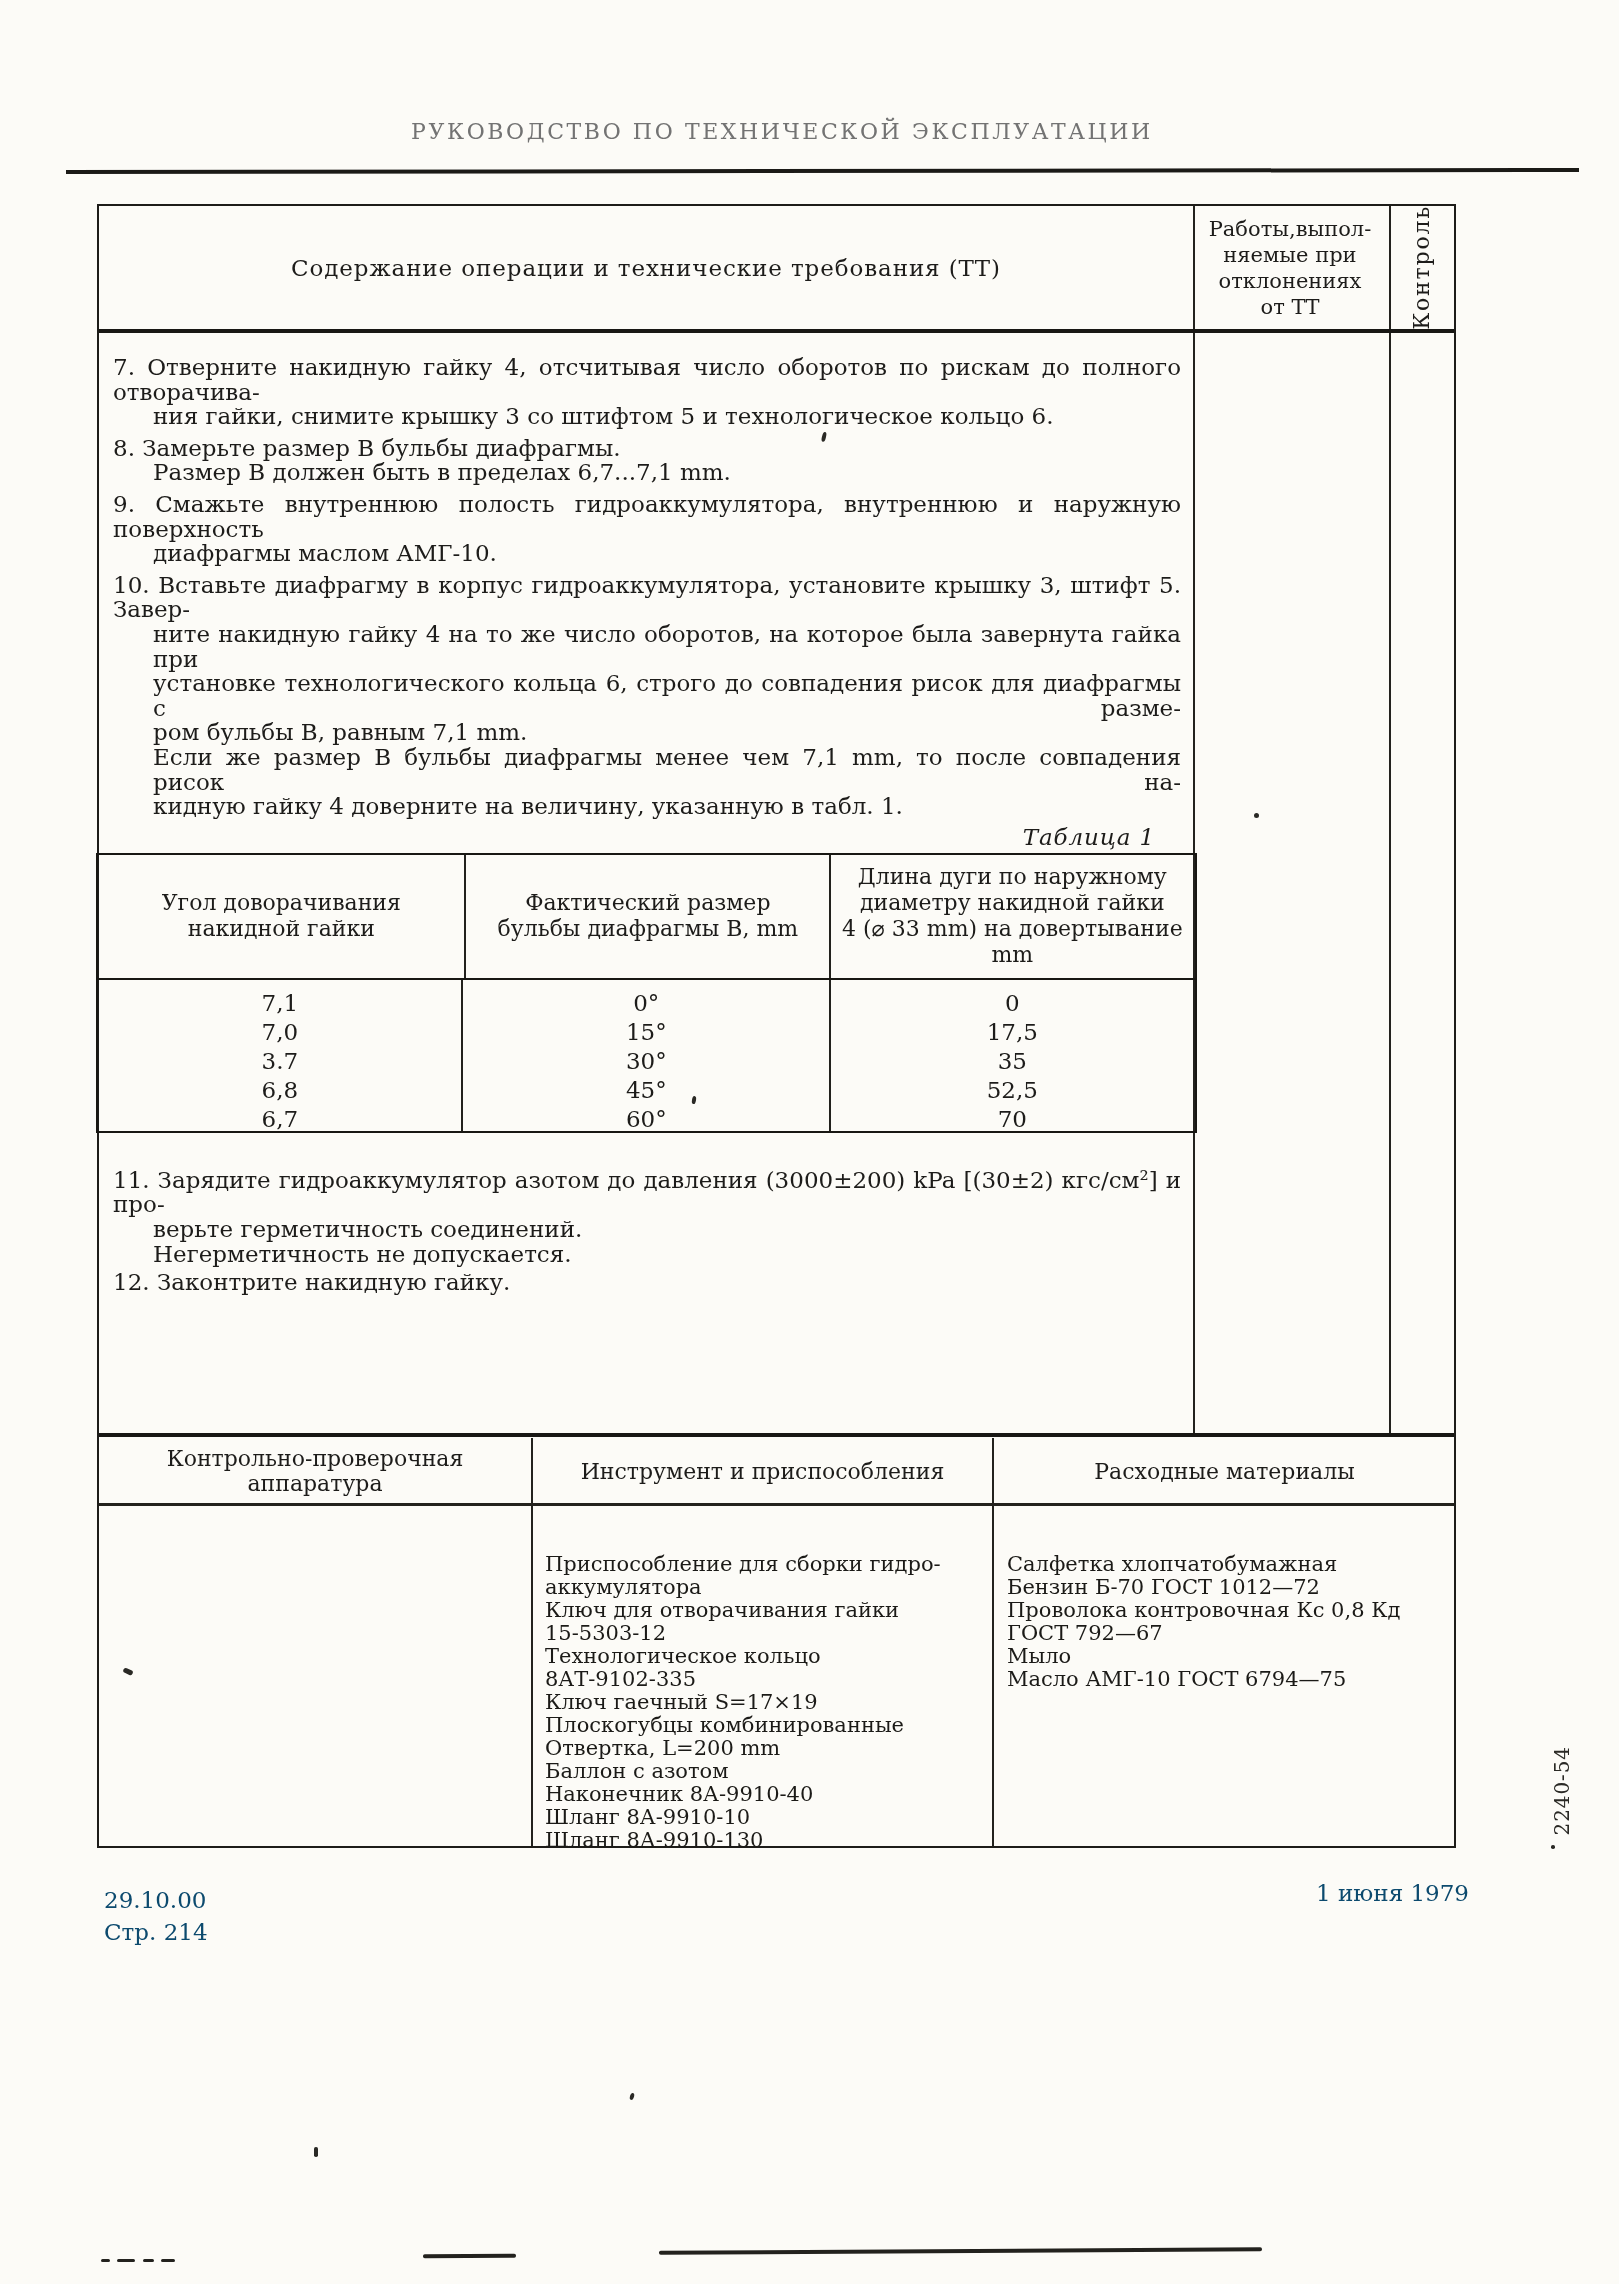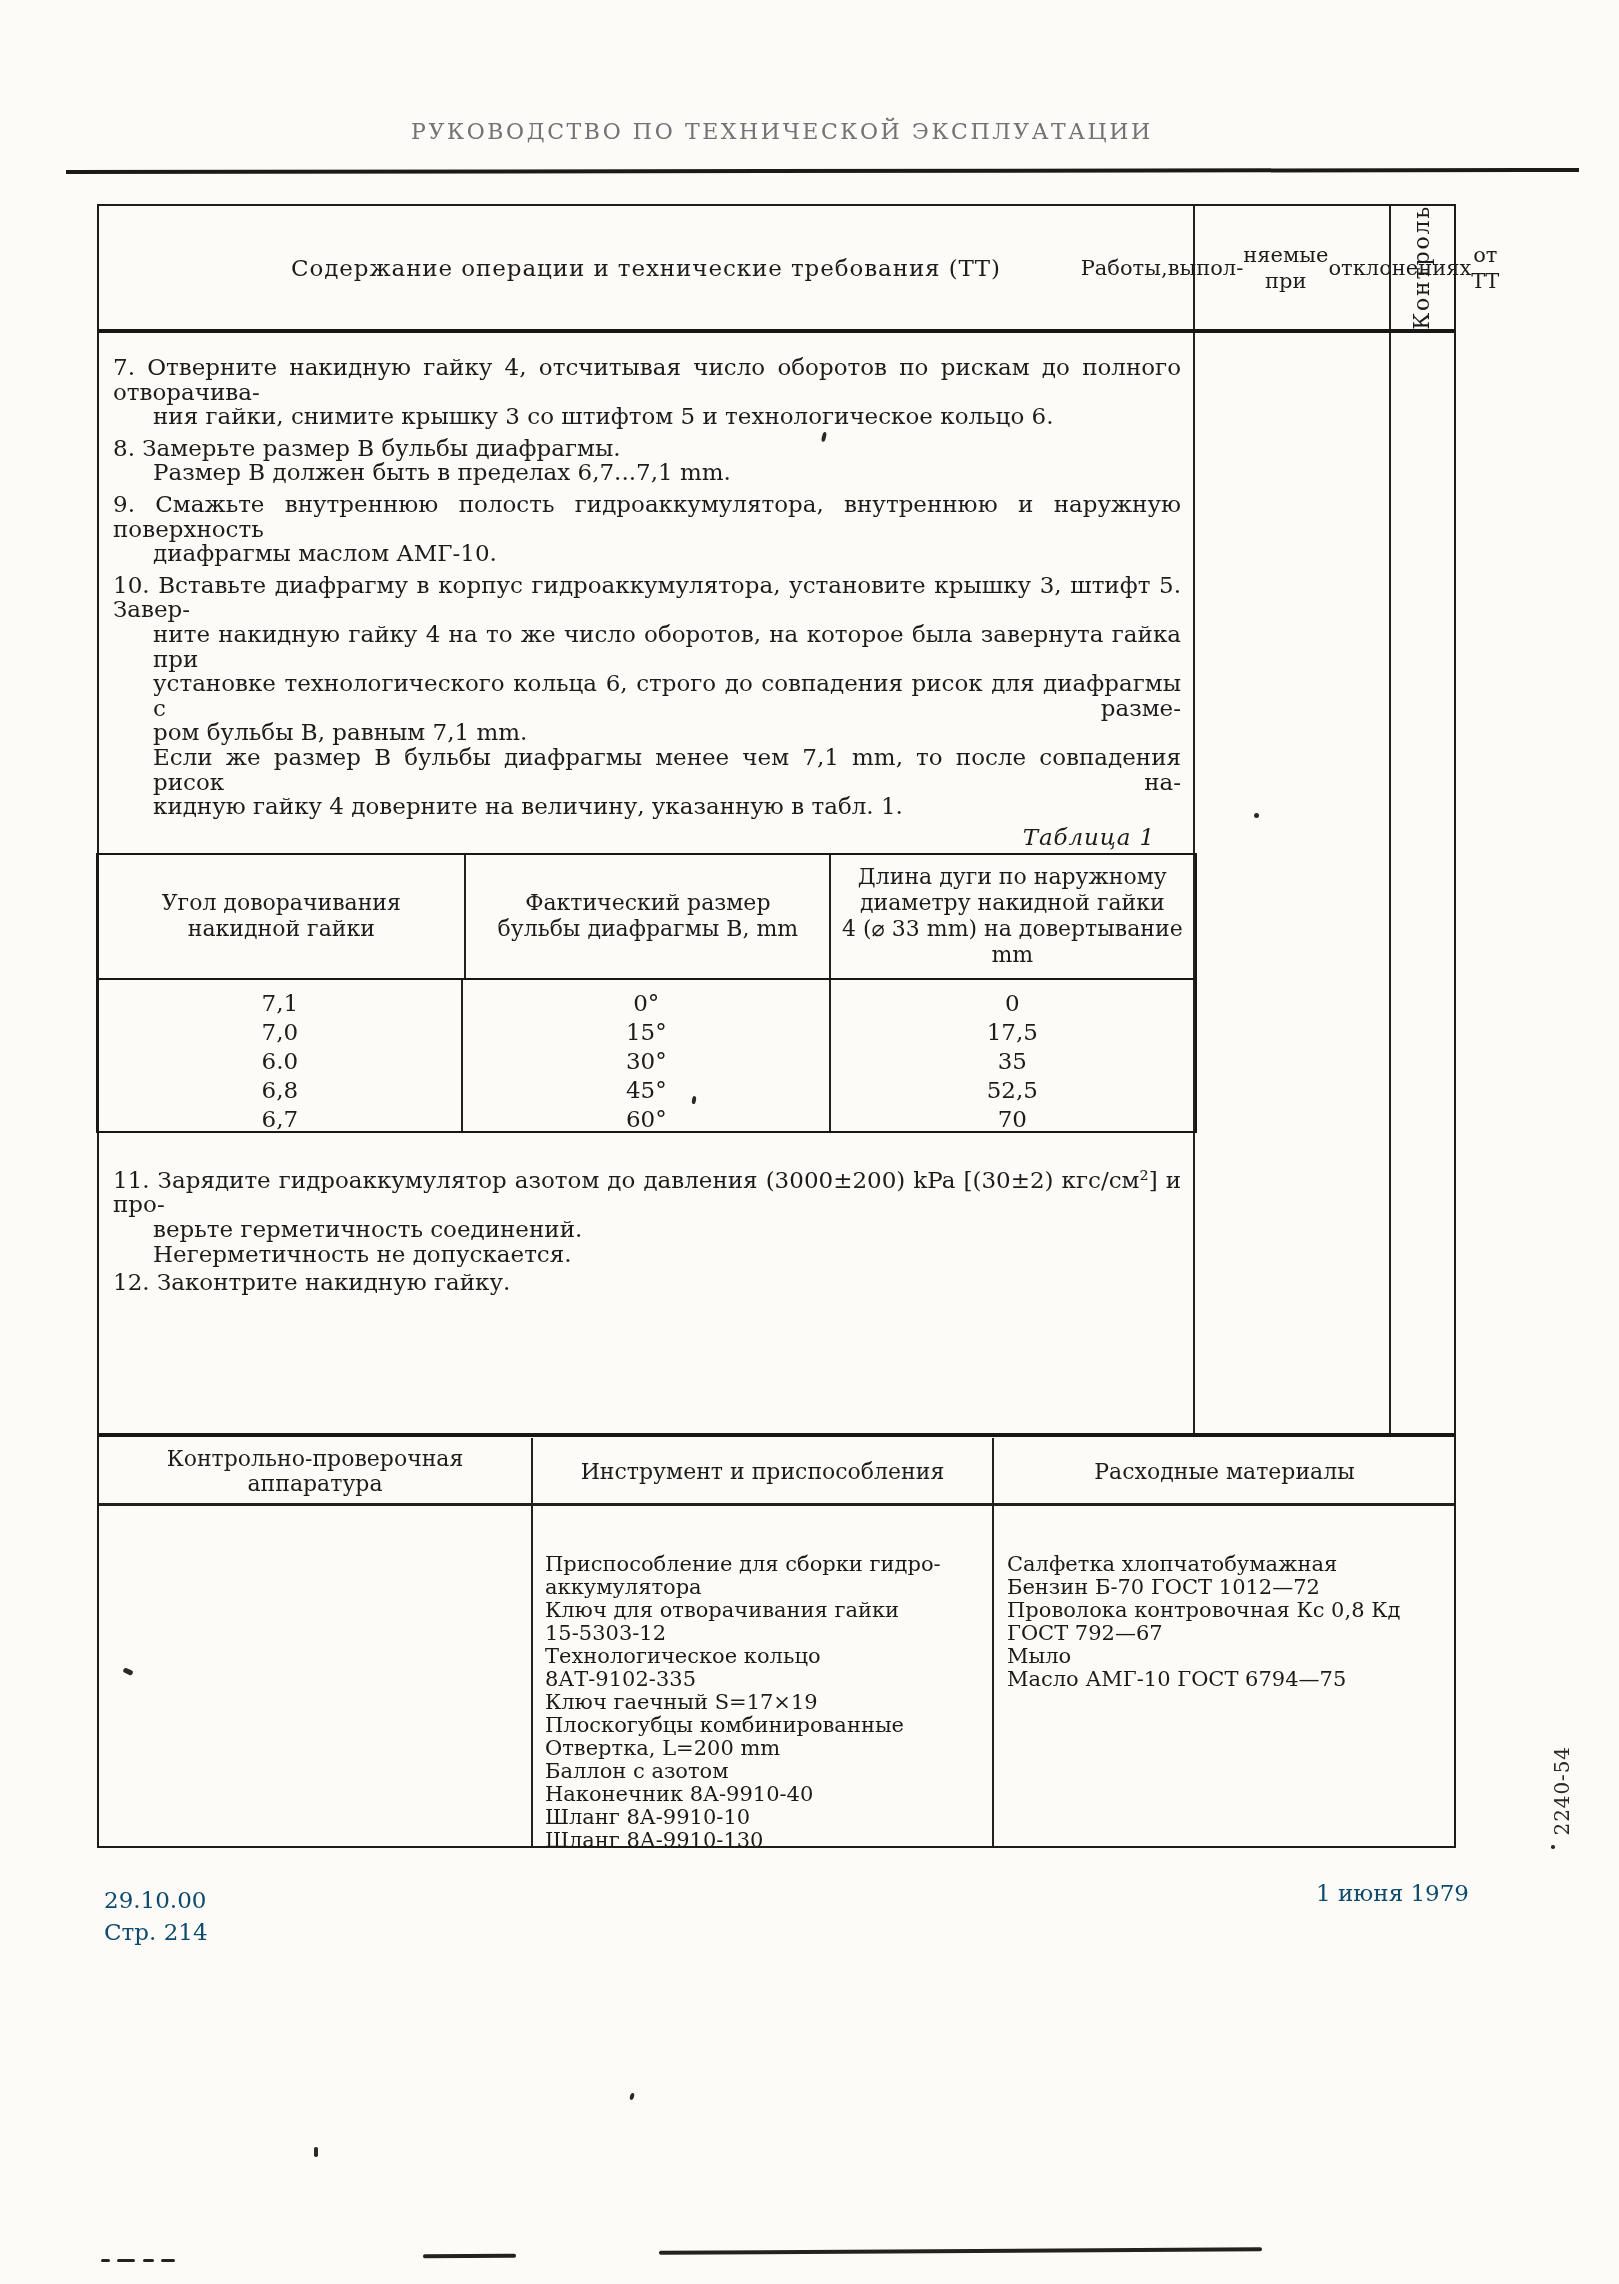--- a/index.html
+++ b/index.html
@@ -19,21 +19,21 @@
     color:#737373;
   }
   .head-rule{left:66px;top:169px;width:1513px;height:3.5px;background:#1b1a17;transform:rotate(-0.08deg);}
   
   .sheet{
     left:97px;top:204px;width:1355px;height:1640px;
     border:2.6px solid #1d1c19;
   }
   .hd-cell{top:0;height:123px;display:flex;align-items:center;justify-content:center;}
   .hd-c1{left:0;width:1094px;font-size:23px;letter-spacing:0.9px;text-align:center;}
-  .hd-c2{left:1095px;width:192px;flex-direction:row;font-size:21px;line-height:26px;text-align:center;}
+  .hd-c2{left:1095px;width:192px;flex-direction:column;font-size:21px;line-height:26px;text-align:center;}
   .hd-c3{left:1291px;width:63px;}
   .vtext{writing-mode:vertical-rl;transform:rotate(180deg);font-size:22px;letter-spacing:1.8px;white-space:nowrap;}
   .vline{width:1.8px;background:#23221e;}
   .hline{height:1.8px;background:#23221e;}
   .rule-thick{background:#181714;}
   
   .col1{
     left:14px;top:149px;width:1068px;
     font-size:23px;line-height:24.6px;
   }
@@ -137,21 +137,21 @@
             <div>Длина дуги по наружному</div>
             <div>диаметру накидной гайки</div>
             <div>4 (⌀ 33 mm) на довертывание</div>
             <div>mm</div>
           </div>
         </div>
         <div class="t1-body">
           <div class="t1-col t1-c1">
             <div>7,1</div>
             <div>7,0</div>
-            <div>6.0</div>
+            <div>3.7</div>
             <div>6,8</div>
             <div>6,7</div>
           </div>
           <div class="t1-col t1-c2">
             <div>0°</div>
             <div>15°</div>
             <div>30°</div>
             <div>45°</div>
             <div>60°</div>
           </div>

